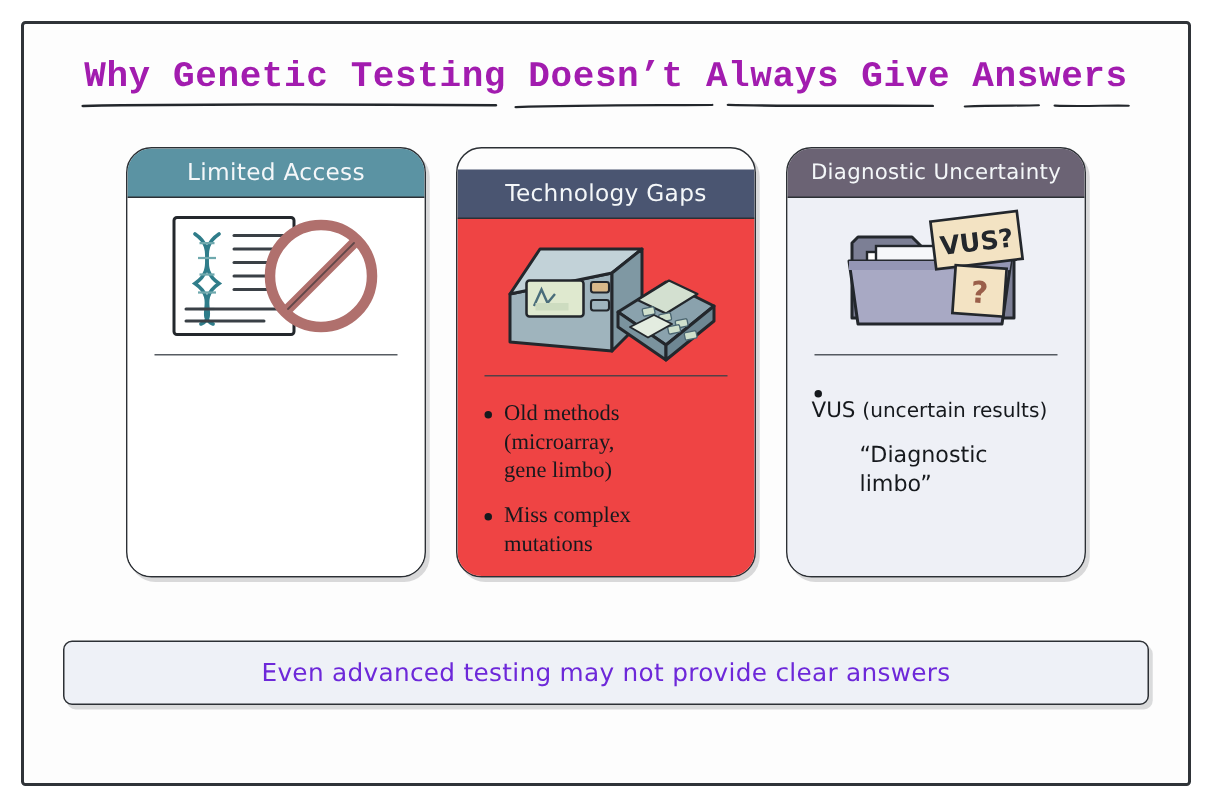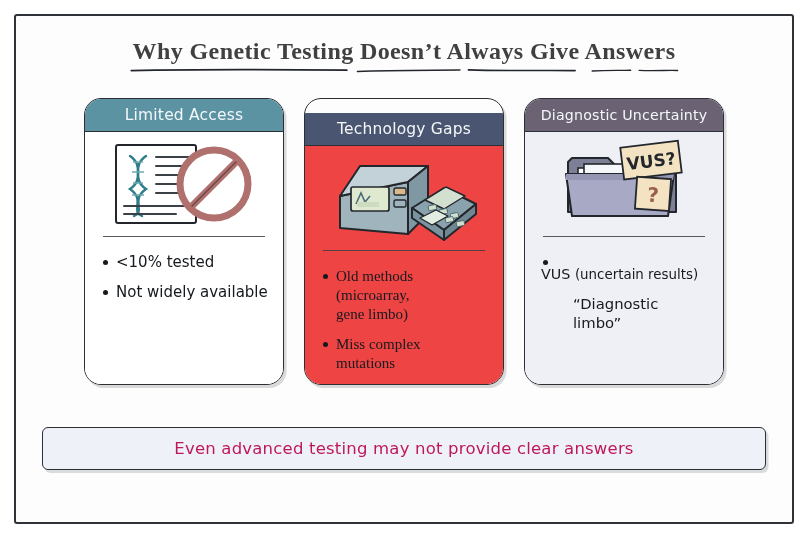--- a/index.html
+++ b/index.html
@@ -23,23 +23,23 @@
   .title-wrap{
     position:absolute;left:0;top:22px;width:100%;
     text-align:center;
   }
   .title{
     display:inline-block;
     position:relative;
     font-size:24px;
     font-weight:600;
     letter-spacing:0.4px;
-    color:#404040;
+    color:#a21caf;
     padding:0 6px 9px 6px;
-    font-family:Liberation Serif, serif;
+    font-family:Liberation Mono, monospace;
   }
   .title-rule{
     position:absolute;left:0;bottom:0;width:100%;height:7px;
     overflow:visible;
   }
 
   
   .cards{
     position:absolute;
     left:0;top:82px;
@@ -124,21 +124,21 @@
   .footer{
     position:absolute;
     left:26px;right:26px;
     bottom:52px;
     height:43px;
     background:#eef1f7;
     border:1.6px solid #2c3035;
     border-radius:6px;
     display:flex;align-items:center;justify-content:center;
     font-size:16.5px;
-    color:#be185d;
+    color:#6d28d9;
     letter-spacing:0.2px;
     box-shadow:2.5px 3px 0 rgba(40,44,50,.16);
     box-sizing:border-box;
   }
 </style>
 </head>
 <body>
 
 <div class="poster" style="background: rgb(253, 253, 253); border-color: rgb(47, 51, 56);">
 
@@ -187,30 +187,20 @@
               <line x1="20" y1="76" x2="72" y2="76"></line>
             </g>
 
             <circle cx="110" cy="46" r="34" fill="#ffffff" stroke="#23272c" stroke-width="2.4"></circle>
             <circle cx="110" cy="46" r="34" fill="none" stroke="#b0706d" stroke-width="7"></circle>
             <line x1="88" y1="68" x2="132" y2="24" stroke="#b0706d" stroke-width="7" stroke-linecap="round"></line>
             <line x1="88" y1="68" x2="132" y2="24" stroke="#23272c" stroke-width="1.2" stroke-linecap="round" opacity=".55"></line>
           </svg>
         </div>
         <div class="divider"></div>
-        <div class="bullets">
-          <div class="bullet">
-            <span class="dot"></span>
-            <span class="btext">&lt;10% tested</span>
-          </div>
-          <div class="bullet">
-            <span class="dot"></span>
-            <span class="btext">Not widely available</span>
-          </div>
-        </div>
       </div>
     </div>
 
     <div class="card" id="card-1">
       <div class="card-head" style="background: rgb(74, 85, 113); margin-top: 14px;">Technology Gaps</div>
       <div class="card-body" style="background: #ef4444; font-family: Liberation Serif, serif;">
         <div class="art">
           <svg width="160" height="92" viewBox="0 0 160 92">
 
             <path d="M16,44 L16,76 L84,82 L84,30 Z" fill="#9fb4bd" stroke="#23272c" stroke-width="2" stroke-linejoin="round"></path>

